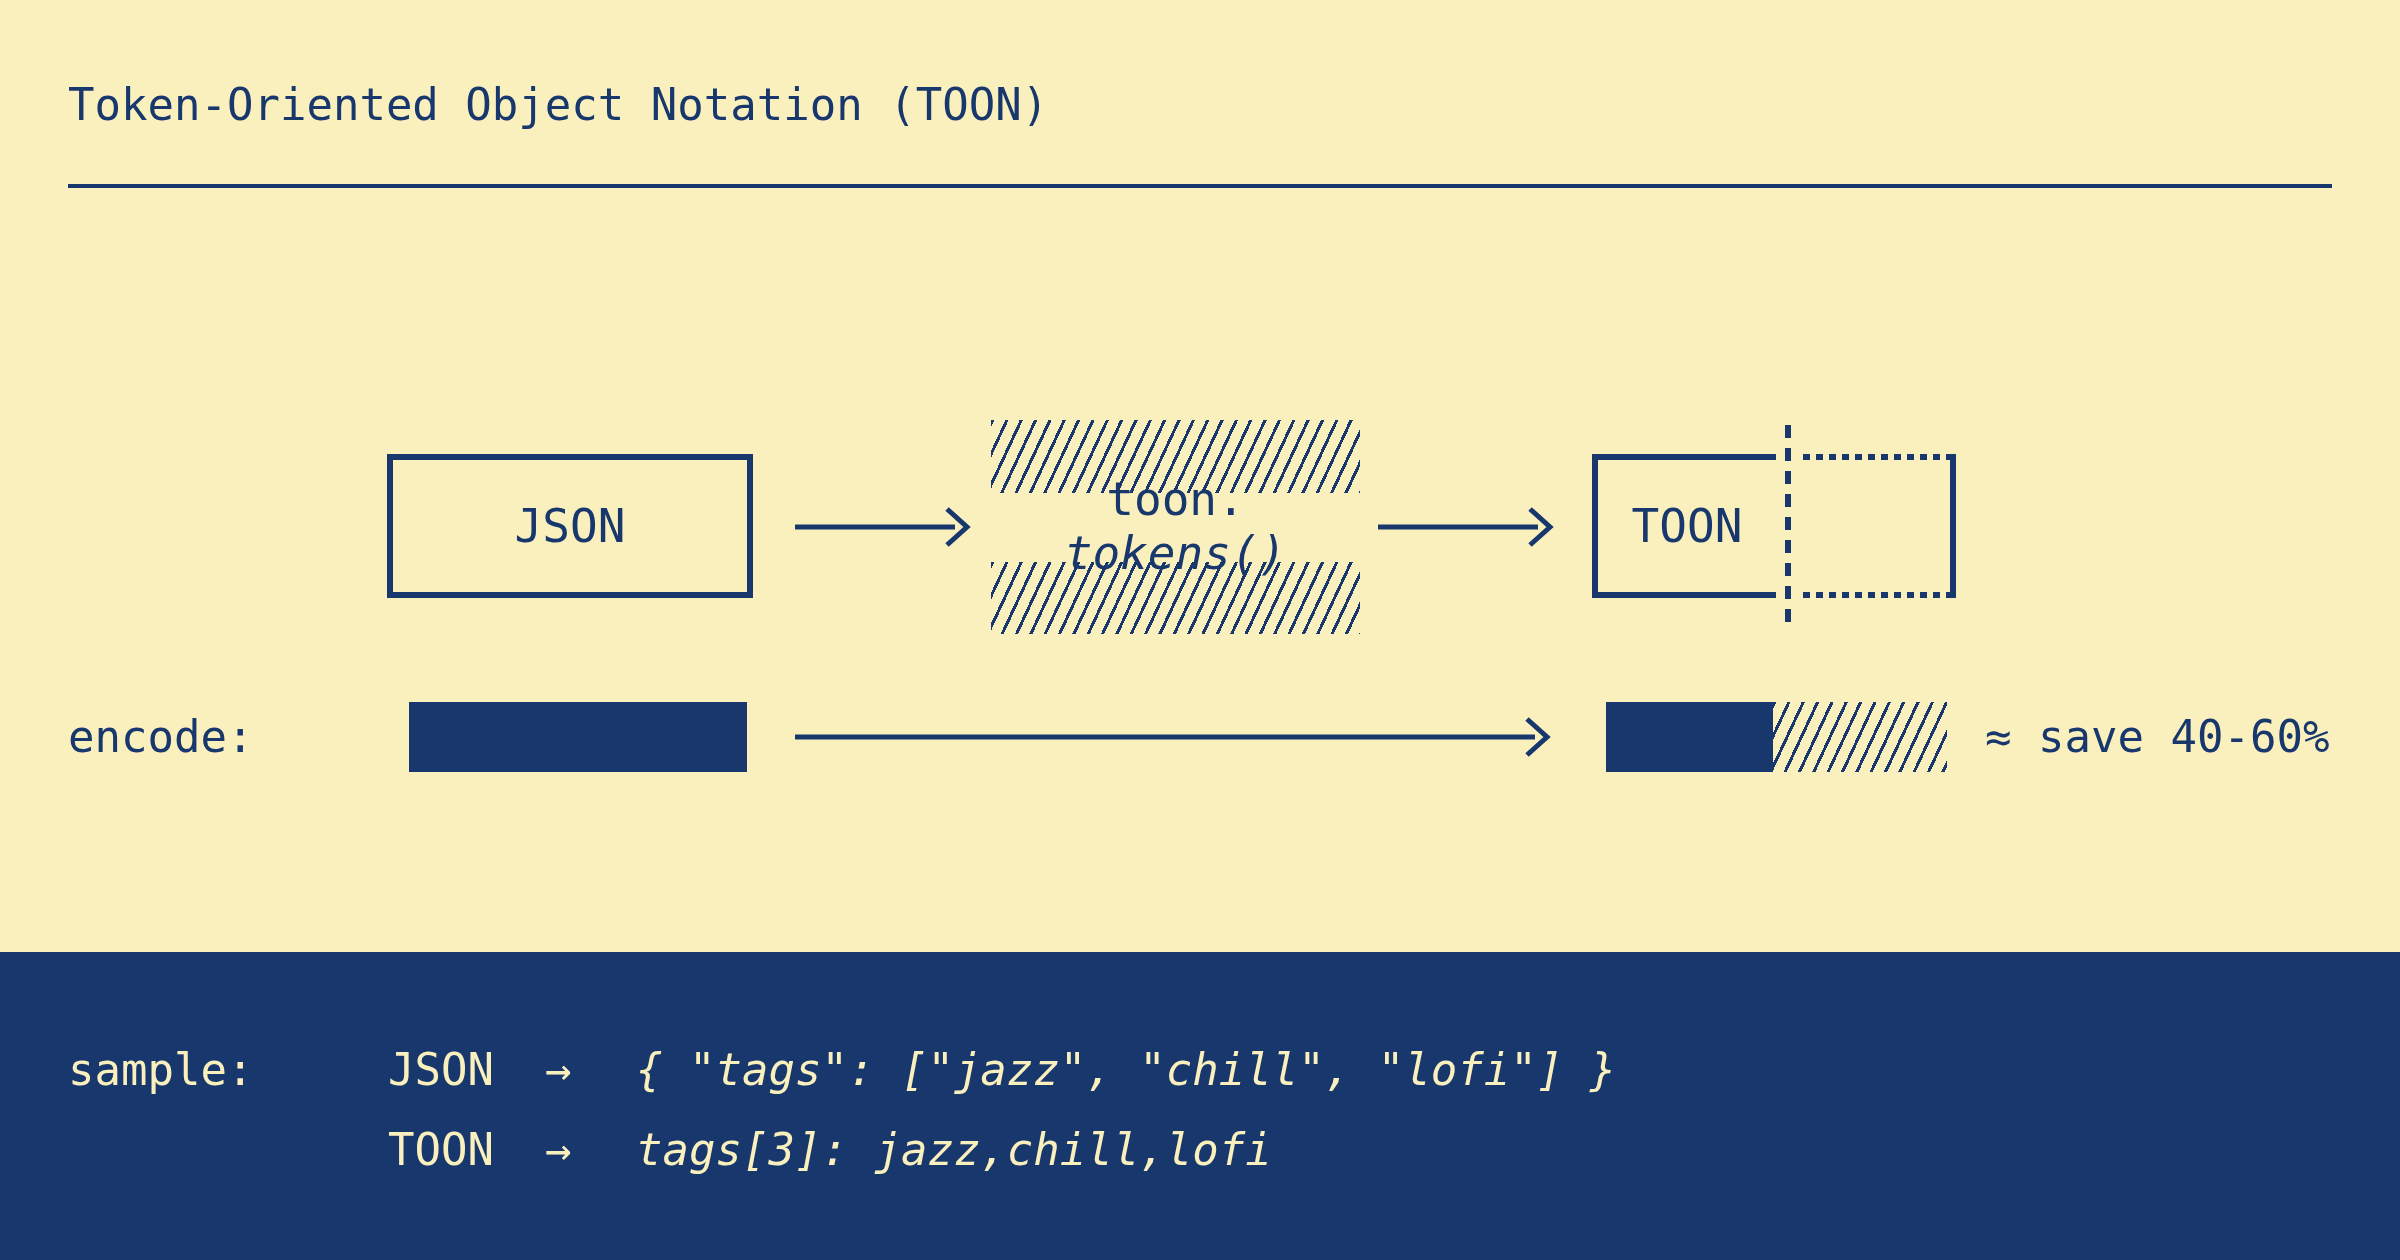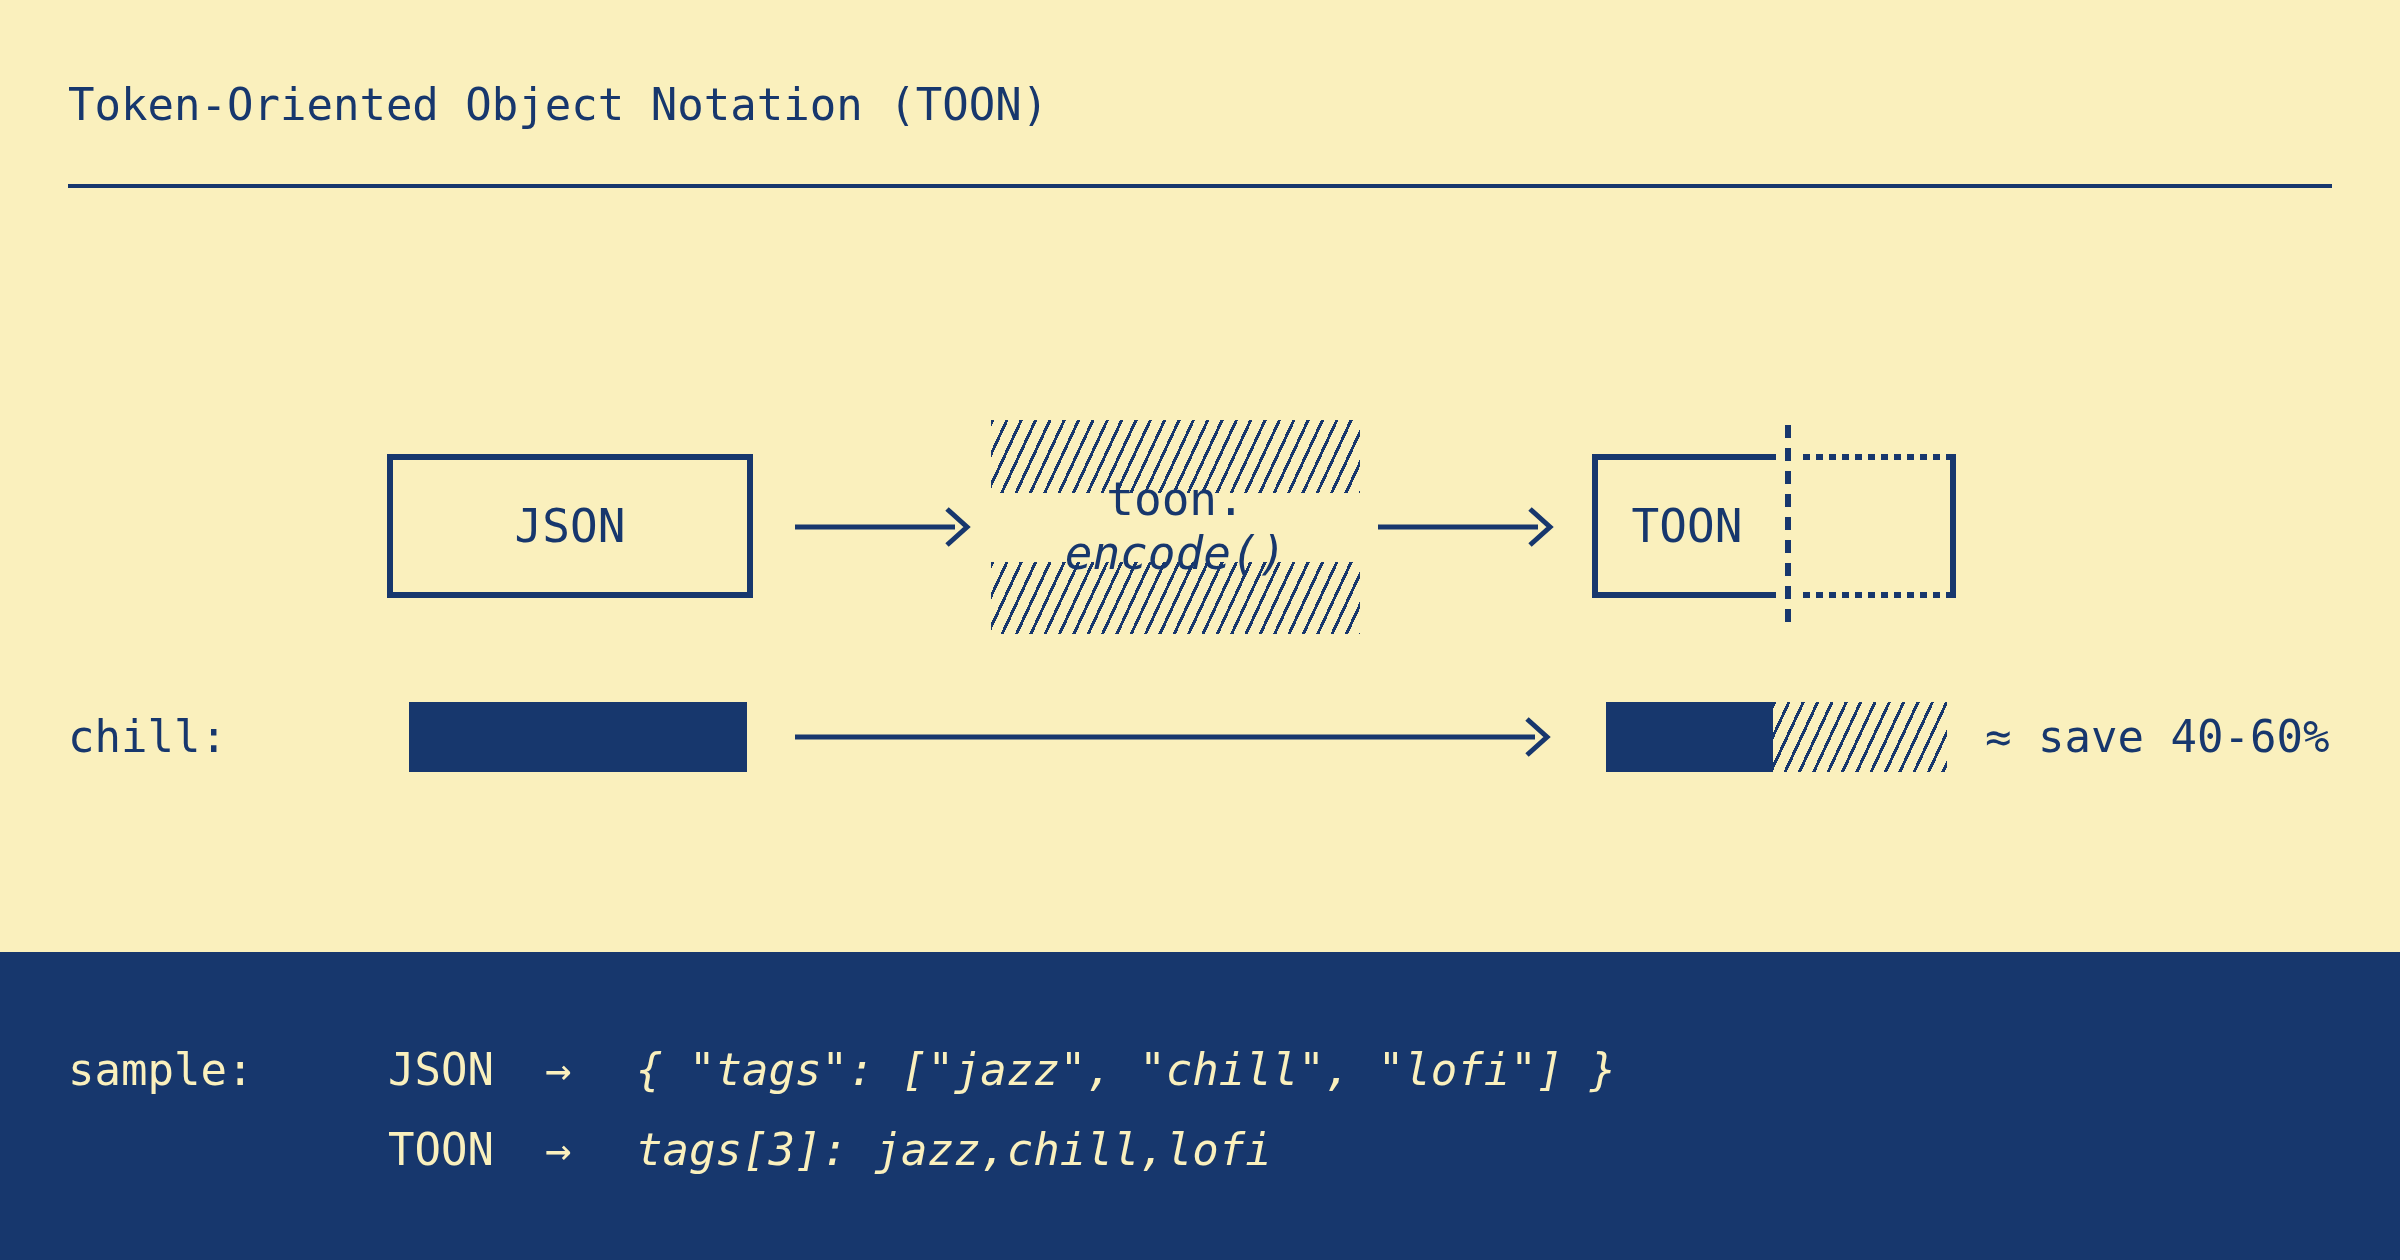--- a/index.html
+++ b/index.html
@@ -97,37 +97,37 @@
   <div class="abs box json-box">
     <span>JSON</span>
   </div>
 
   <svg class="abs arrow-svg" style="left:795px;top:502px;" width="180" height="50">
     <line x1="0" y1="25" x2="160" y2="25" stroke="#17376D" stroke-width="5"></line>
     <polyline points="152,7 172,25 152,43" fill="none" stroke="#17376D" stroke-width="5"></polyline>
   </svg>
 
   <div class="abs hatch hatch-top"></div>
-  <div class="abs encode-label"><span>toon.</span><span class="it">encode()</span></div>
+  <div class="abs encode-label"><span>toon.</span><span class="it">tokens()</span></div>
   <div class="abs hatch hatch-bottom"></div>
 
   <svg class="abs arrow-svg" style="left:1378px;top:502px;" width="180" height="50">
     <line x1="0" y1="25" x2="160" y2="25" stroke="#17376D" stroke-width="5"></line>
     <polyline points="152,7 172,25 152,43" fill="none" stroke="#17376D" stroke-width="5"></polyline>
   </svg>
 
   <div class="abs box toon-box">
     <span>TOON</span>
   </div>
   <div class="abs cut-line"></div>
   <div class="abs ghost-dotted ghost-top"></div>
   <div class="abs ghost-dotted ghost-bottom"></div>
   <div class="abs ghost-right"></div>
 
-  <div class="abs row-label tokens-label">chill:</div>
+  <div class="abs row-label tokens-label">encode:</div>
   <div class="abs bar bar-json"></div>
 
   <svg class="abs arrow-svg" style="left:795px;top:712px;" width="760" height="50">
     <line x1="0" y1="25" x2="740" y2="25" stroke="#17376D" stroke-width="5"></line>
     <polyline points="732,7 752,25 732,43" fill="none" stroke="#17376D" stroke-width="5"></polyline>
   </svg>
 
   <div class="abs bar bar-toon"></div>
   <div class="abs hatch bar-hatch"></div>
   <div class="abs row-label save-note">≈ save 40-60%</div>

